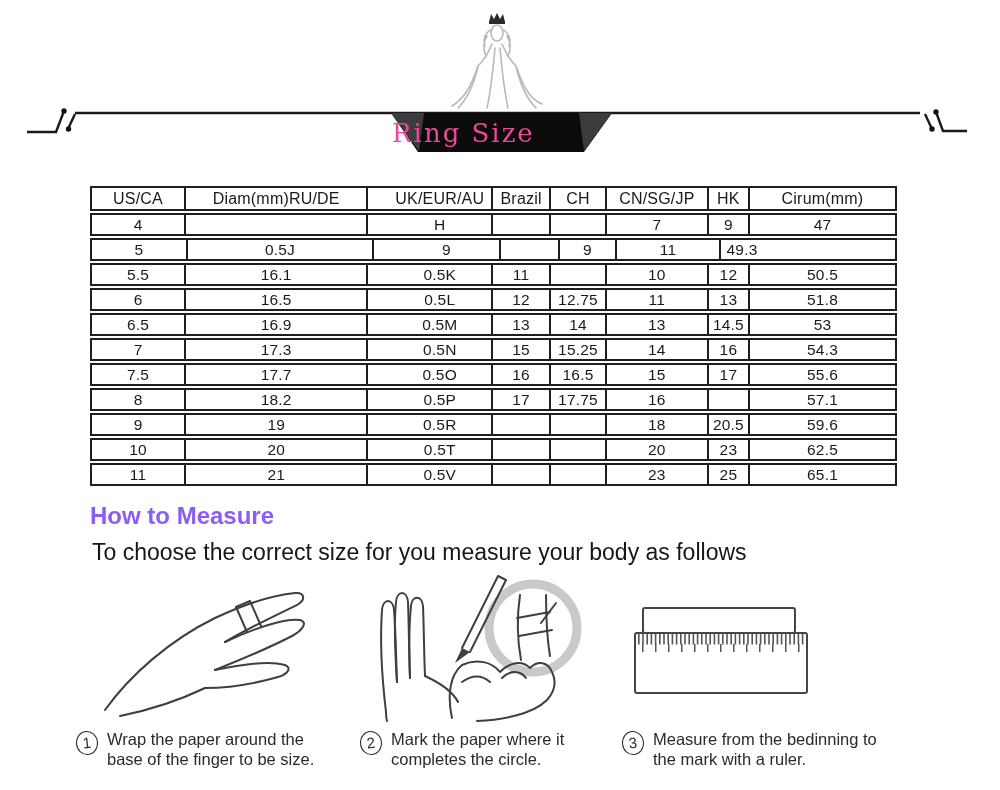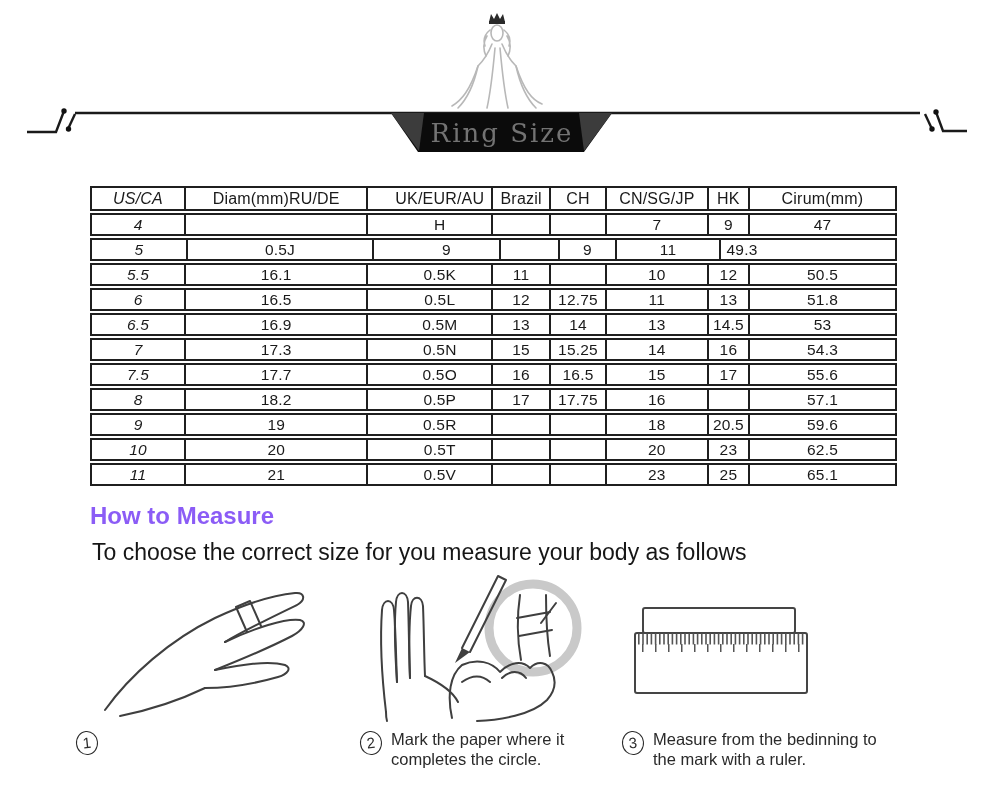--- a/index.html
+++ b/index.html
@@ -7,38 +7,38 @@
     width: 1000px; height: 790px; position: relative; overflow: hidden;
     font-family: "Liberation Sans", sans-serif; color: #1a1a1a;
     -webkit-font-smoothing: antialiased;
   }
 
   
   .top-decor { position: relative; height: 168px; }
   .top-decor svg { position: absolute; left: 0; top: 0; }
   .banner-title {
     position: absolute; left: 392px; top: 114px; width: 220px; height: 38px;
-    color: #737373; font-family: "DejaVu Serif", serif; font-size: 26px;
-    text-align: center; line-height: 38px; letter-spacing: 2px;
+    color: #ec4899; font-family: "DejaVu Serif", serif; font-size: 26px;
+    text-align: left; line-height: 38px; letter-spacing: 2px;
   }
 
   
   .size-table { margin: 18px 0 0 90px; width: 807px; }
   .t-row {
     display: flex; border: 2px solid #1f1f1f; margin-bottom: 2px;
     background: #fff;
   }
   .t-cell {
     box-sizing: border-box; border-right: 2px solid #1f1f1f;
     height: 19px; line-height: 19px; text-align: center;
     font-size: 15.5px; letter-spacing: 0.2px; white-space: nowrap; overflow: hidden;
   }
   .t-head .t-cell { height: 21px; line-height: 21px; font-size: 16px; }
   .t-cell:last-child { border-right: none; }
-  .t-cell:nth-child(1) { width: 96px; font-style: italic; }
+  .t-cell:nth-child(1) { width: 96px; }
   .t-cell:nth-child(2) { width: 186px; }
   .t-cell:nth-child(3) { width: 127px; padding-left: 20px; }
   .t-cell:nth-child(4) { width: 59px; }
   .t-cell:nth-child(5) { width: 57px; }
   .t-cell:nth-child(6) { width: 104px; }
   .t-cell:nth-child(7) { width: 42px; }
   .t-cell:nth-child(8) { width: 148px; }
 
   
   .how-heading { margin: 16px 0 0 90px; font-size: 24px; font-weight: 600; color: #8b5cf6; }
@@ -262,20 +262,24 @@
           <rect x="635" y="63" width="172" height="60" rx="2" fill="#ffffff" stroke="#454545" stroke-width="2"></rect>
           <line x1="638" y1="69" x2="804" y2="69" stroke="#555555" stroke-width="11" stroke-dasharray="1.6 2.6"></line>
           <line x1="642" y1="78" x2="803" y2="78" stroke="#555555" stroke-width="8" stroke-dasharray="1.5 11.5"></line>
         </g>
       </svg>
     </div>
 
     <div class="steps" id="steps">
         <div class="step step1">
           <span class="badge">1</span>
+          <div class="step-text">
+            <div>Wrap the paper around the</div>
+            <div>base of the finger to be size.</div>
+          </div>
         </div>
         <div class="step step2">
           <span class="badge">2</span>
           <div class="step-text">
             <div>Mark the paper where it</div>
             <div>completes the circle.</div>
           </div>
         </div>
         <div class="step step3">
           <span class="badge">3</span>

